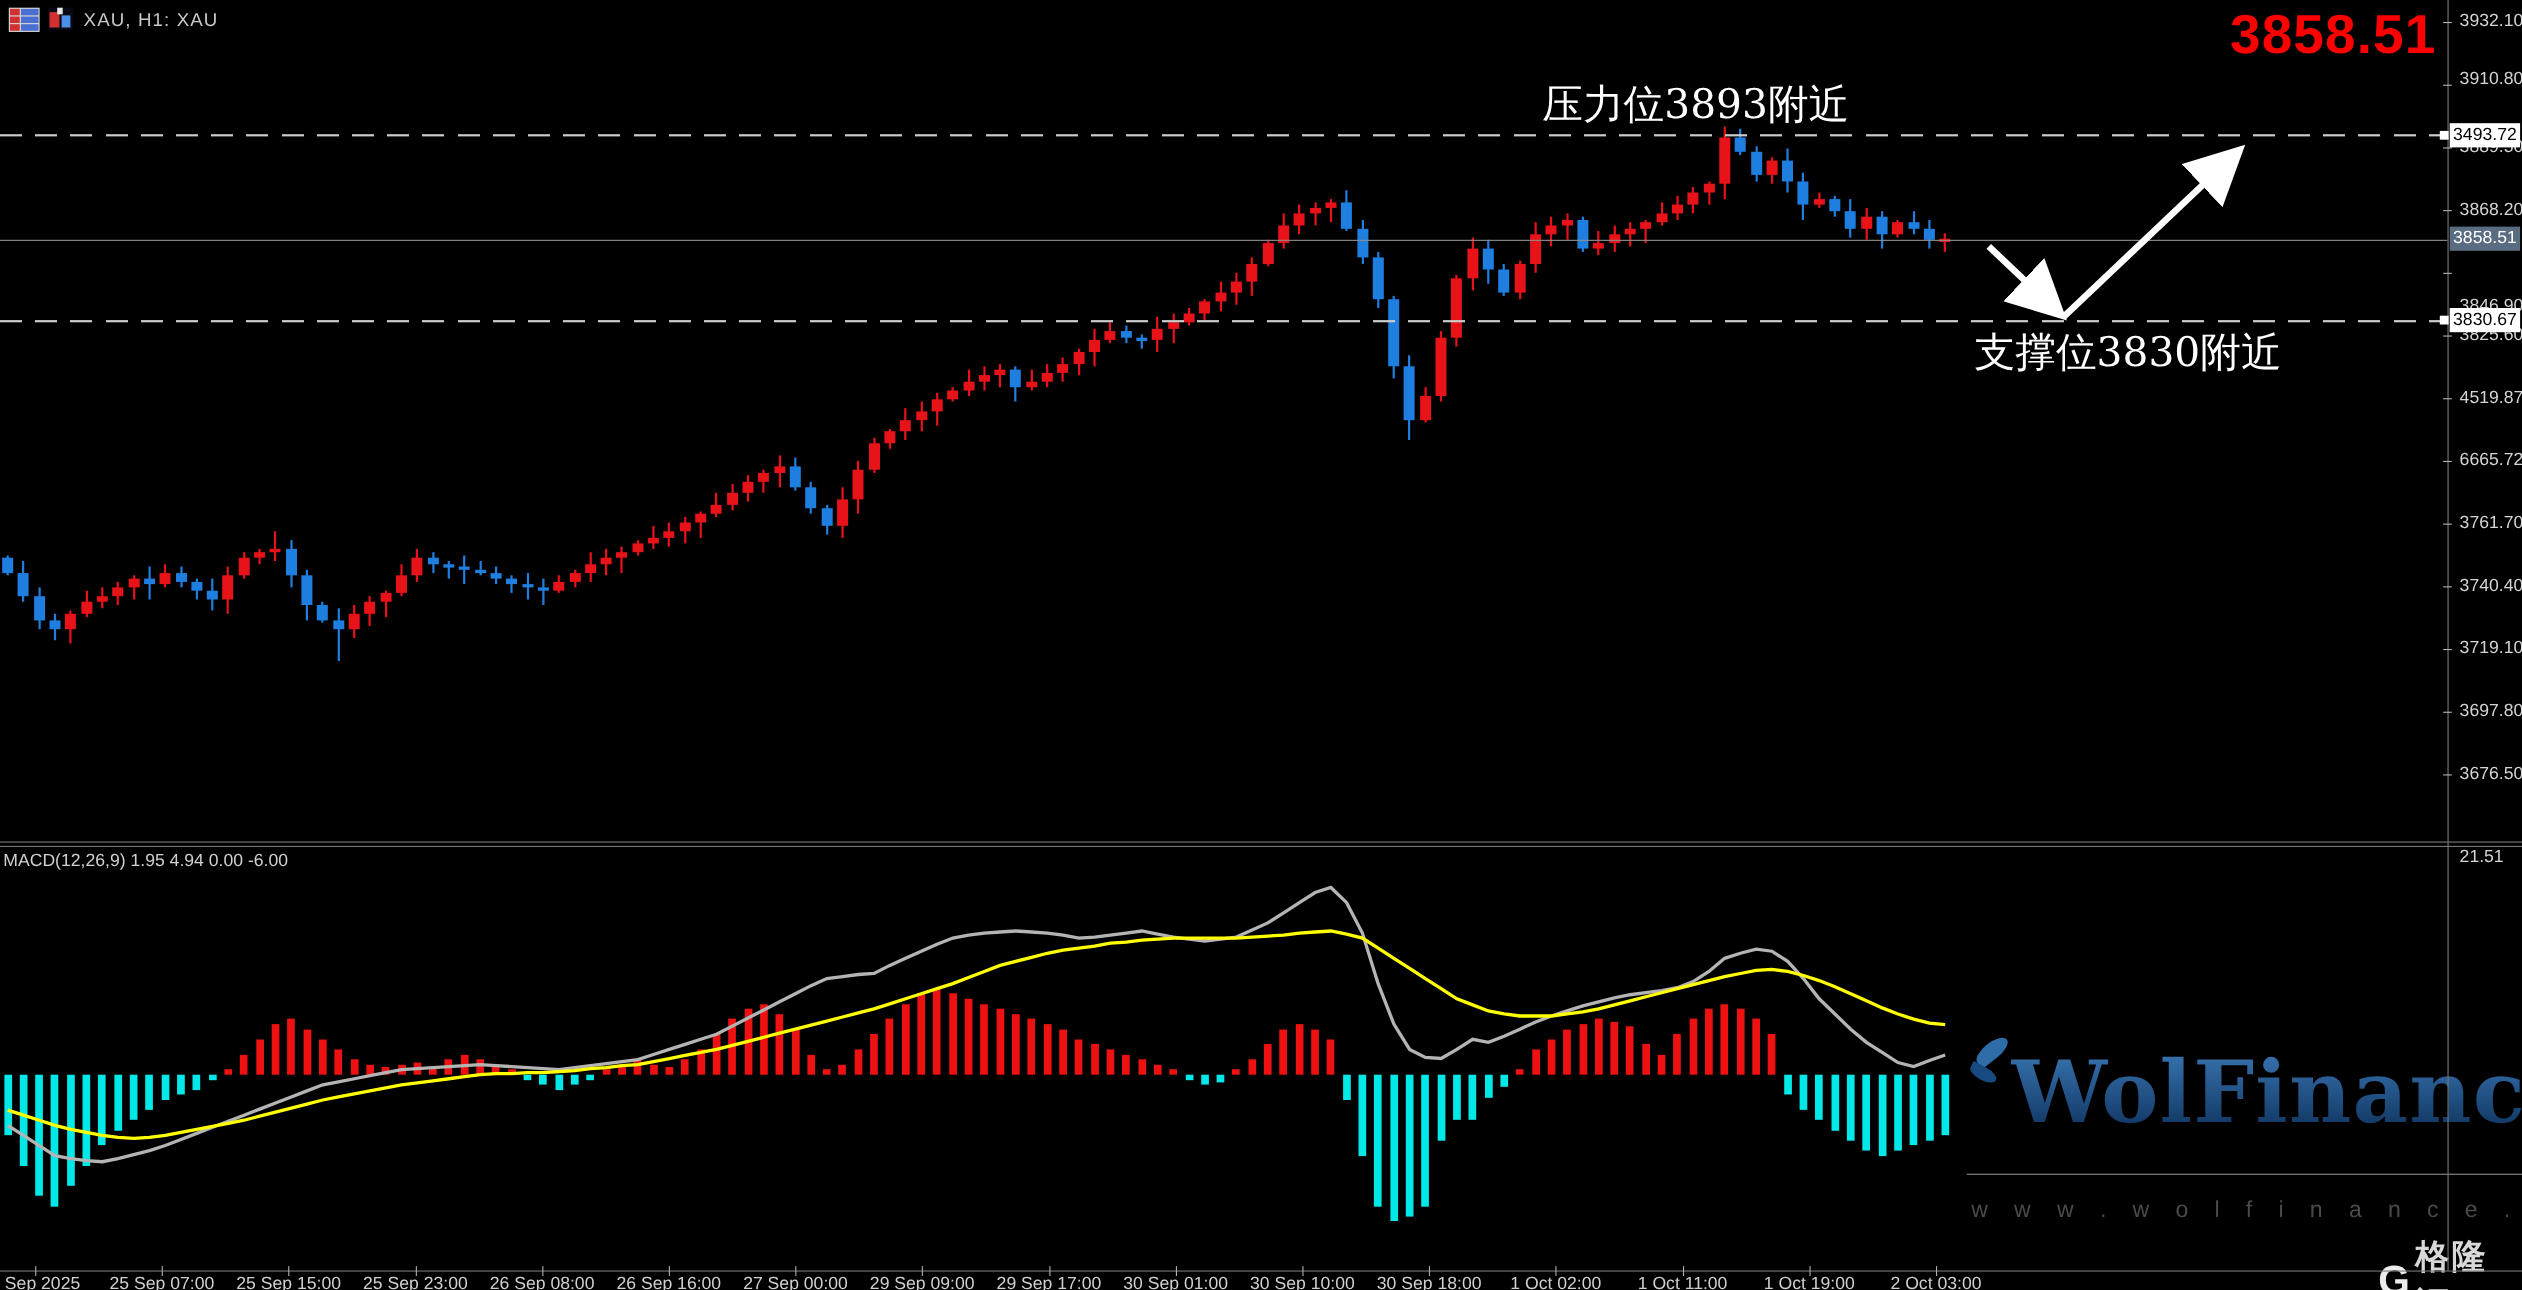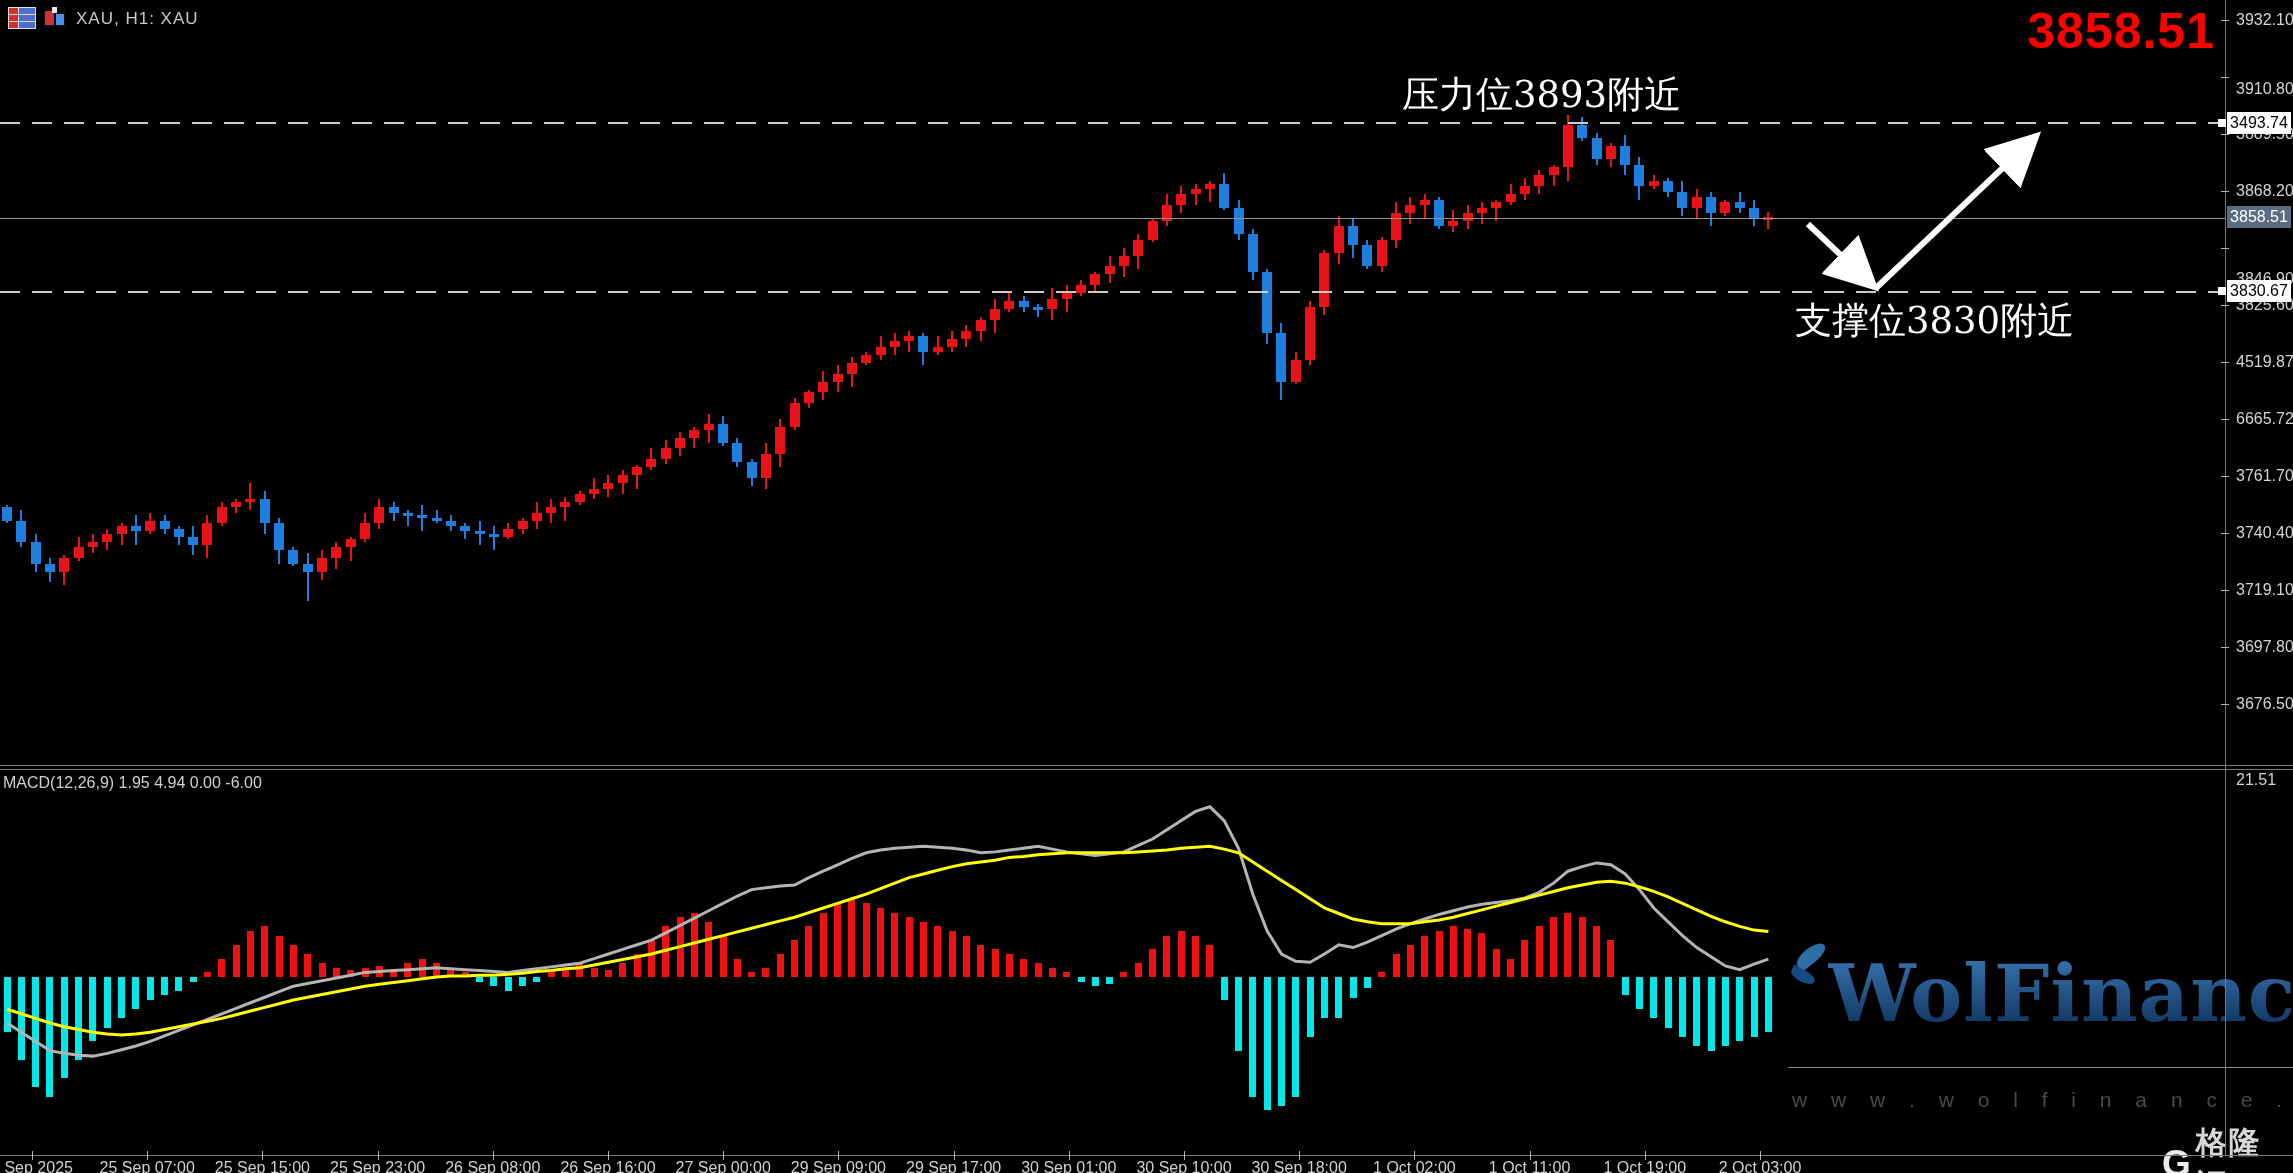--- a/index.html
+++ b/index.html
@@ -491,21 +491,21 @@
     <span id="gl-glyph">G</span>
     <span id="gl-text">格隆汇</span>
   </div>
 
   <div class="abs" id="axis-vline"></div>
   <div class="abs" id="time-axis-line"></div>
   <div id="price-axis">
       <div class="tick-dash" style="top: 20px;"></div>
       <div class="tick-label" style="top: 20px;">3932.10</div>
       <div class="tick-dash" style="top: 77.0009px;"></div>
-      <div class="tick-label" style="top: 89px;">3910.80</div>
+      <div class="tick-label" style="top: 72px;">3910.80</div>
       <div class="tick-dash" style="top: 134.002px;"></div>
       <div class="tick-label" style="top: 134.002px;">3889.50</div>
       <div class="tick-dash" style="top: 191.003px;"></div>
       <div class="tick-label" style="top: 191.003px;">3868.20</div>
       <div class="tick-dash" style="top: 248.004px;"></div>
       <div class="tick-label" style="top: 248.004px; margin-top: 31px;">3846.90</div>
       <div class="tick-dash" style="top: 305.005px;"></div>
       <div class="tick-label" style="top: 305.005px;">3825.60</div>
       <div class="tick-dash" style="top: 362.006px;"></div>
       <div class="tick-label" style="top: 362.006px;">4519.87</div>
@@ -515,21 +515,21 @@
       <div class="tick-label" style="top: 476.007px;">3761.70</div>
       <div class="tick-dash" style="top: 533.008px;"></div>
       <div class="tick-label" style="top: 533.008px;">3740.40</div>
       <div class="tick-dash" style="top: 590.009px;"></div>
       <div class="tick-label" style="top: 590.009px;">3719.10</div>
       <div class="tick-dash" style="top: 647.01px;"></div>
       <div class="tick-label" style="top: 647.01px;">3697.80</div>
       <div class="tick-dash" style="top: 704.011px;"></div>
       <div class="tick-label" style="top: 704.011px;">3676.50</div>
       <div class="chip-mark" style="top: 123.164px;"></div>
-      <div class="chip white" style="top: 123.164px;">3493.74</div>
+      <div class="chip white" style="top: 123.164px;">3493.72</div>
       <div class="chip cur" style="top: 216.934px;">3858.51</div>
       <div class="chip-mark" style="top: 291.437px;"></div>
       <div class="chip white" style="top: 291.437px;">3830.67</div>
     </div>
   <div class="abs" id="macd-top-tick">21.51</div>
   <div id="time-axis">
       <div class="time-tick" style="left: 32px;"></div>
       <div class="time-label" style="left: 32px;">4 Sep 2025</div>
       <div class="time-tick" style="left: 147.2px;"></div>
       <div class="time-label" style="left: 147.2px;">25 Sep 07:00</div>

